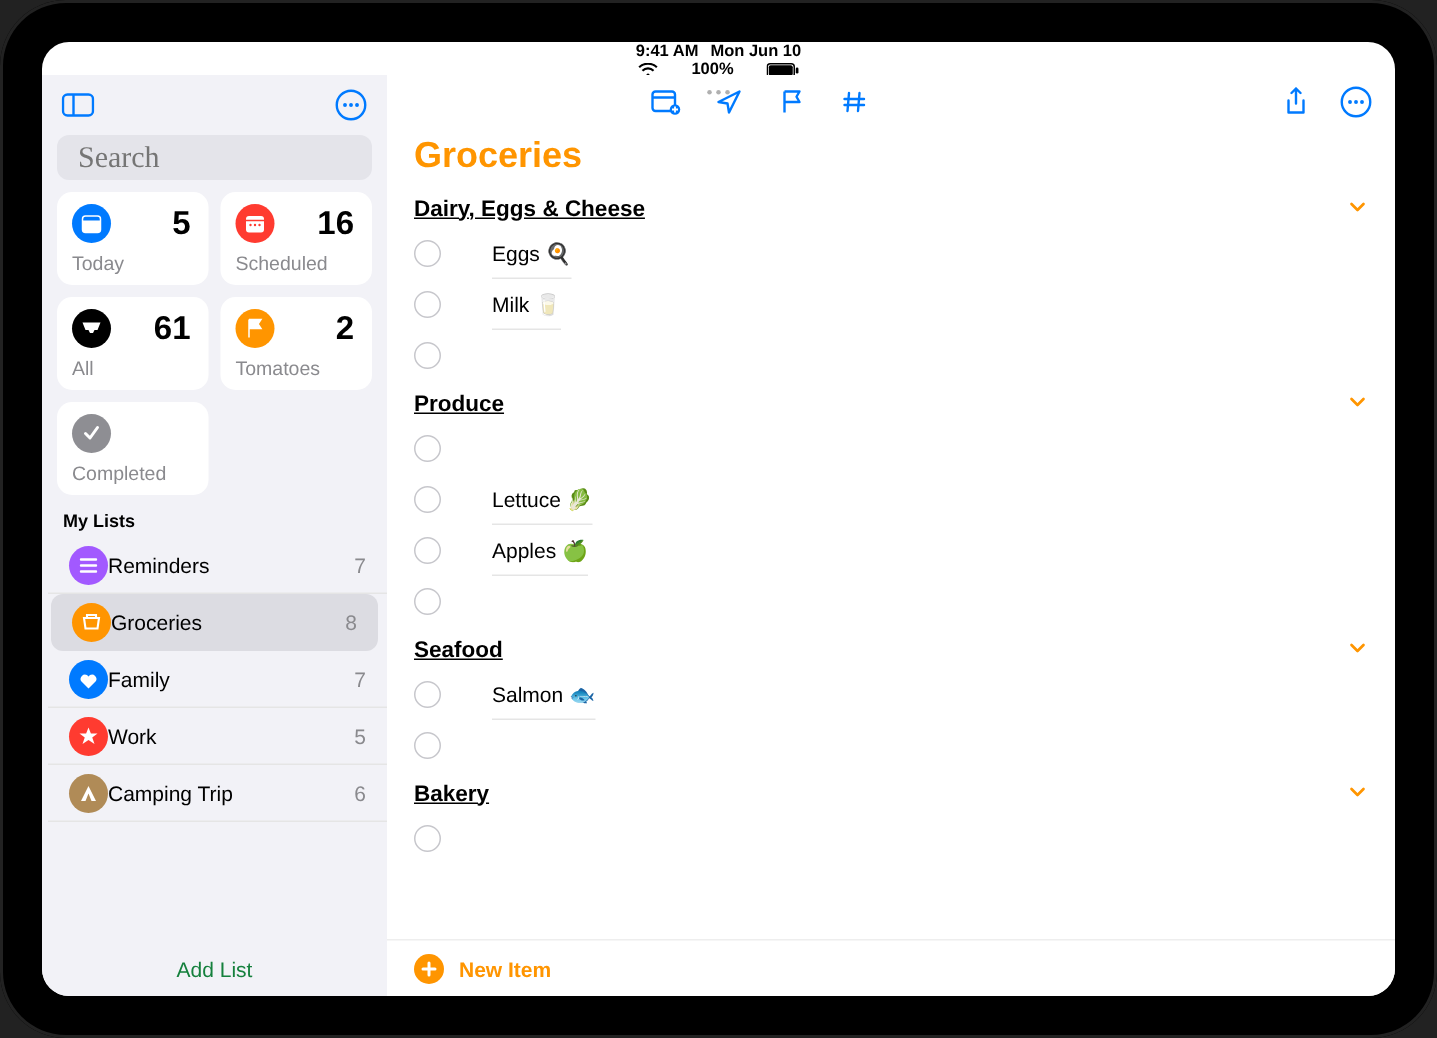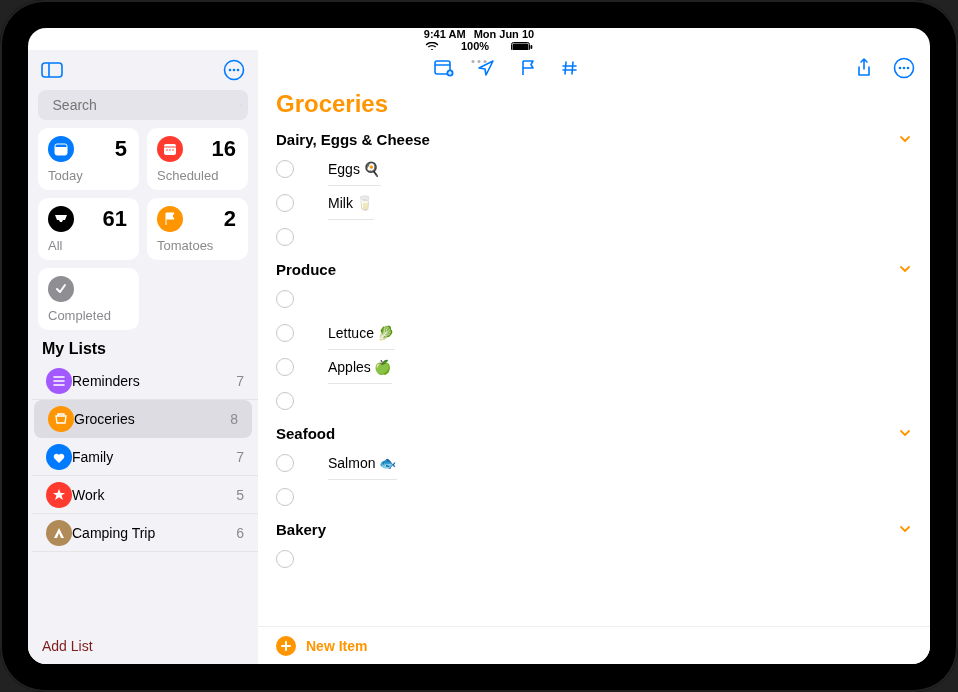--- a/index.html
+++ b/index.html
@@ -13,48 +13,48 @@
   .handle { position: absolute; top: 32px; left: 50%; transform: translateX(-50%); display: flex; gap: 3px; }
   .handle span { width: 3px; height: 3px; border-radius: 50%; background: #b0b0b0; }
 
   .content { flex: 1; display: flex; overflow: hidden; }
 
   
   .sidebar { width: 230px; background: #f2f2f7; display: flex; flex-direction: column; position: relative; }
   .side-top { display: flex; justify-content: space-between; padding: 6px 10px 4px; }
   .iconbtn { width: 28px; height: 28px; display: flex; align-items: center; justify-content: center; }
   .search { margin: 2px 10px 8px; background: #e4e4ea; border-radius: 8px; height: 30px; display: flex; align-items: center; padding: 0 8px; gap: 6px; color: #818186; font-size: 14px; }
-  .search input { border: none; background: transparent; flex: 1; font-size: 14px; outline: none; }
+  .search input { border: none; background: transparent; flex: 1; font-size: 20px; outline: none; font-family: Liberation Serif, serif; }
 
   .cats { padding: 0 10px; display: grid; grid-template-columns: 1fr 1fr; gap: 8px; }
   .cat { background: #fff; border-radius: 10px; padding: 8px 10px; height: 62px; position: relative; }
   .cat .num { position: absolute; top: 8px; right: 12px; font-size: 22px; font-weight: 700; }
   .cat .lbl { position: absolute; bottom: 7px; left: 10px; font-size: 13px; color: #8a8a8e; }
   .cat-icon { width: 26px; height: 26px; border-radius: 50%; display: flex; align-items: center; justify-content: center; }
   .cat.completed { grid-column: span 1; height: 62px; }
 
-  .mylists-hdr { font-size: 16px; font-weight: 700; padding: 10px 14px 4px; }
+  .mylists-hdr { font-size: 12px; font-weight: 700; padding: 10px 14px 4px; }
   .lists { flex: 1; overflow-y: auto; }
   .list-row { display: flex; align-items: center; height: 38px; padding: 0 14px 0 14px; font-size: 14px; border-bottom: 0.5px solid #e5e5e5; margin-left: 4px;}
   .list-row.sel { background: #dcdce2; margin: 0 6px; border-radius: 8px; border-bottom: none; }
   .list-ic { width: 26px; height: 26px; border-radius: 50%; display: flex; align-items: center; justify-content: center; flex-shrink: 0; }
   .list-row .l-label { flex: 1; }
   .list-row .l-count { color: #8a8a8e; font-size: 14px; }
-  .sidebar-bot { height: 36px; display: flex; align-items: center; justify-content: flex-start; padding: 0 14px; font-size: 14px; color: #7f1d1d; }
+  .sidebar-bot { height: 36px; display: flex; align-items: center; justify-content: center; padding: 0 14px; font-size: 14px; color: #15803d; }
 
   
   .main { flex: 1; background: #fff; display: flex; flex-direction: column; overflow: hidden; }
   .main-tb { height: 36px; display: flex; align-items: center; padding: 0 12px; gap: 0; }
   .tb-spacer { flex: 1; }
   .tb-center { display: flex; gap: 14px; margin-left: 160px; }
   .tb-right { display: flex; gap: 12px; }
   .title { font-size: 24px; font-weight: 700; color: #ff9500; padding: 4px 18px 6px; }
   .sections { flex: 1; overflow-y: auto; padding: 0 18px; }
   .sec-hdr { display: flex; align-items: center; justify-content: space-between; padding: 6px 0 4px; }
-  .sec-hdr .t { font-size: 15px; font-weight: 700; }
+  .sec-hdr .t { font-size: 15px; font-weight: 700; text-decoration: underline; }
   .chev { color: #ff9500; }
   .item { display: flex; align-items: center; gap: 10px; height: 34px; border-bottom: 0.5px solid #e5e5e5; margin-left: 24px; padding-left: 0; }
   .item-wrap { display: flex; align-items: center; gap: 10px; height: 34px; }
   .circle { width: 18px; height: 18px; border: 1.5px solid #c7c7cc; border-radius: 50%; flex-shrink: 0; }
   .item-txt { font-size: 14px; flex: 1; }
 
   .main-bot { height: 38px; display: flex; align-items: center; padding: 0 18px; gap: 10px; color: #ff9500; font-size: 14px; border-top: 0.5px solid #eee; font-weight: bold; }
   .plus-circ { width: 20px; height: 20px; border-radius: 50%; background: #ff9500; display: flex; align-items: center; justify-content: center; color: #fff; font-weight: 700; }
 </style>
 </head>

